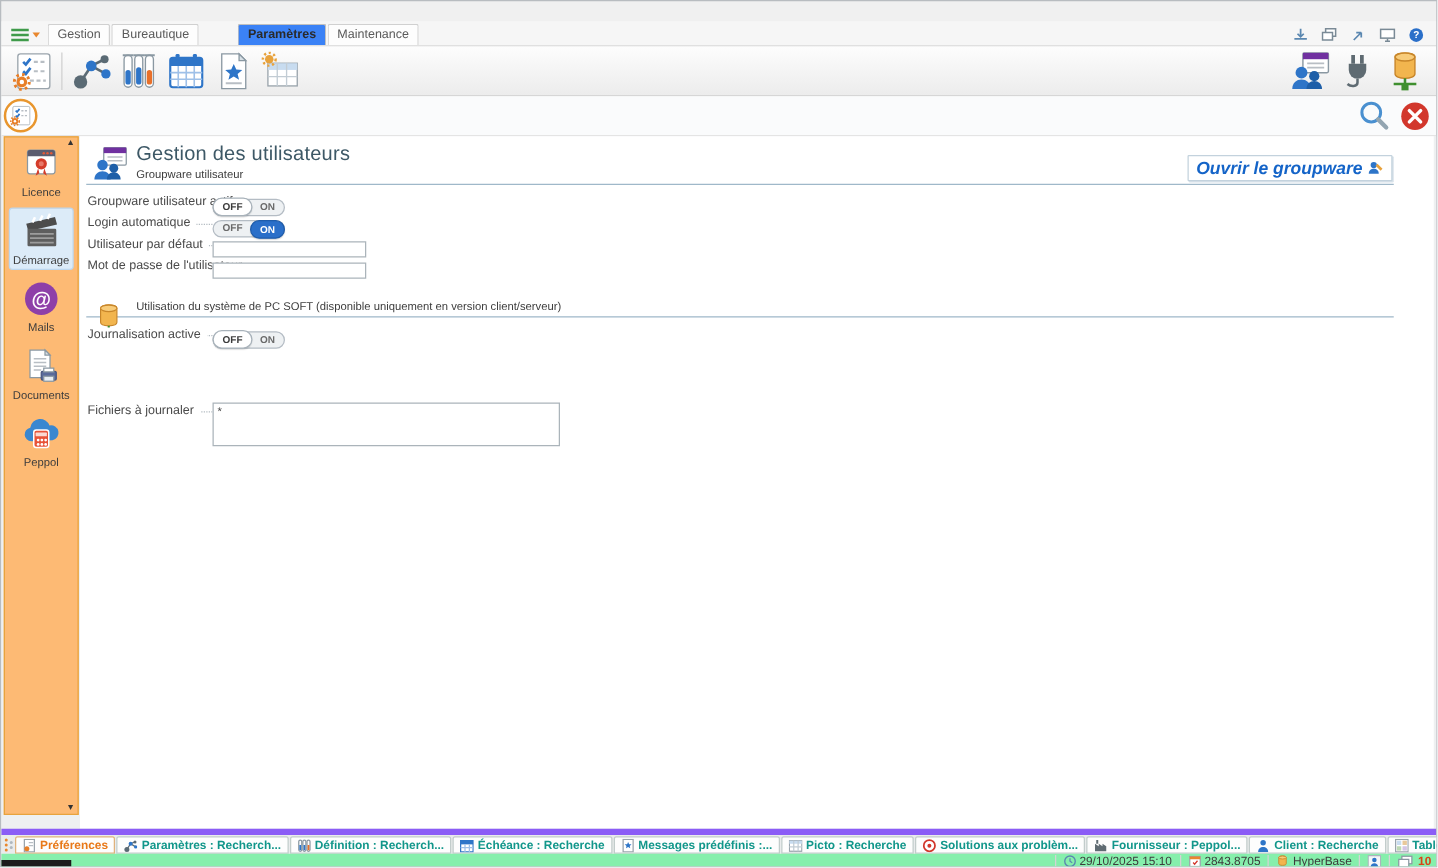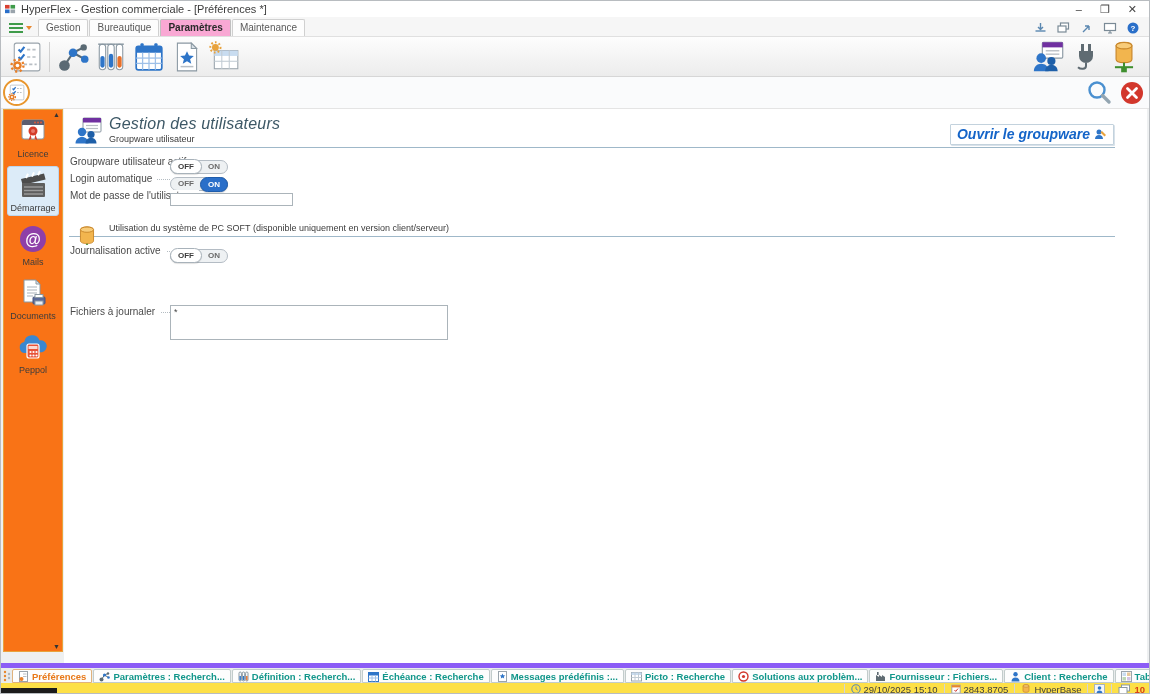--- a/index.html
+++ b/index.html
@@ -14,52 +14,52 @@
   .win-btn { font-size:11px; color:#444; line-height:14px; cursor:default; }
 
   
   .menubar { position:absolute; left:0; top:16px; width:100%; height:19px; background:#f6f6f6; display:flex; align-items:flex-end; }
   .hamburger { display:flex; align-items:center; gap:3px; padding:0 6px 3px 8px; }
   .hamburger .bars { display:flex; flex-direction:column; gap:2px; }
   .hamburger .bars span { display:block; width:14px; height:2px; background:#3f9b4a; }
   .hamburger .caret { width:0; height:0; border-left:3px solid transparent; border-right:3px solid transparent; border-top:4px solid #e8872e; }
   .tabs { display:flex; align-items:flex-end; height:100%; }
   .tab { font-size:10px; color:#5a5a5a; background:#fdfdfd; border:1px solid #d0d0d0; border-bottom:none; padding:2px 7px 3px; margin-right:1px; border-radius:2px 2px 0 0; }
-  .tab.active { background:#f9a8d4; color:#2a2a2a; font-weight:bold; border-color:#c0c0c0; }
+  .tab.active { background:#3b82f6; color:#2a2a2a; font-weight:bold; border-color:#c0c0c0;margin-left:30px; }
   .menu-right { margin-left:auto; display:flex; align-items:center; gap:10px; padding:0 10px 2px 0; }
   .menu-right svg { display:block; }
 
   
   .toolbar { position:absolute; left:0; top:35px; width:100%; height:41px; background:linear-gradient(#fdfdfd,#ececec); border-top:1px solid #e0e0e0; border-bottom:1px solid #d6d6d6; display:flex; align-items:center; padding:0 6px; }
   .tool-btn { width:38px; height:36px; display:flex; align-items:center; justify-content:center; border-radius:3px; }
   .tool-sep { width:1px; height:30px; background:#d0d0d0; margin:0 4px; }
   .toolbar-right { margin-left:auto; display:flex; align-items:center; }
 
   
   .searchrow { position:absolute; left:0; top:76px; width:100%; height:32px; background:#fafbfc; border-bottom:1px solid #e4e4e4; display:flex; align-items:center; }
   .round-icon { width:27px; height:27px; border:2px solid #e8962e; border-radius:50%; background:#fff; margin-left:2px; display:flex; align-items:center; justify-content:center; }
   .search-void { flex:1; height:100%; }
   .search-actions { display:flex; align-items:center; gap:8px; padding-right:5px; }
 
   
   .bodyband { position:absolute; left:0; top:108px; width:1150px; height:554px; background:#eef0f1; }
-  .sidebar { position:absolute; left:2px; top:0; width:60px; height:543px; background:#f97316; border:1px solid #e8a33d; }
+  .sidebar { position:absolute; left:2px; top:0; width:60px; height:543px; background:#fdba74; border:1px solid #e8a33d; }
   .scroll-up { position:absolute; right:2px; top:1px; font-size:7px; color:#333; }
   .scroll-down { position:absolute; right:2px; bottom:1px; font-size:7px; color:#333; }
   .side-item { width:52px; margin:4px auto 0; padding:3px 0 2px; text-align:center; border-radius:3px; border:1px solid transparent; }
   .side-item.selected { background:#dcebf8; border-color:#bcd6ee; }
   .side-item .ic { display:flex; justify-content:center; }
   .side-label { font-size:9px; color:#3c3c3c; margin-top:3px; }
 
   .content { position:absolute; left:63px; top:0; width:1083px; height:554px; background:#fff; padding:4px 0 0 5px; }
 
   
   .sec-head { position:relative; padding-left:40px; margin-top:2px; }
   .sec-icon { position:absolute; left:4px; top:1px; }
-  .sec-title { font-size:16px; font-style:italic; font-weight:normal; color:#3d5866; letter-spacing:.2px; }
+  .sec-title { font-size:16px; font-weight:normal; color:#3d5866; letter-spacing:.2px; }
   .sec-sub { font-size:9px; color:#3c3c3c; margin-top:1px; }
   .sec-rule { border:none; border-top:1px solid #9fb8c9; margin:3px 32px 0 0; }
 
   .open-gw-btn { position:absolute; right:33px; top:9px; display:flex; align-items:center; gap:4px; background:#fff; border:1px solid #c3d2dd; box-shadow:1px 1px 0 #d8e2ea; padding:1px 6px 2px; border-radius:1px; }
   .open-gw-btn span { font-size:14px; font-weight:bold; font-style:italic; color:#1464c8; }
 
   
   .fields { margin:6px 0 0 1px; }
   .frow { position:relative; height:17px; }
   .frow.tall { height:38px;margin-top:44px; }
@@ -79,46 +79,32 @@
 
   
   .taskband { position:absolute; left:0; top:662px; width:100%; height:20px; background:#e9ebec; border-top:5px solid #8b5cf6; display:flex; align-items:flex-end; }
   .task-grip { width:12px; height:13px; margin:0 1px 1px 2px; display:flex; align-items:center; justify-content:center; }
   .task-tab { display:flex; align-items:center; gap:3px; height:14px; background:#fdfdfd; border:1px solid #c2cccb; border-radius:2px 2px 0 0; padding:0 5px; margin:0 1px 0 0; }
   .task-tab .tt { font-size:9.5px; font-weight:bold; color:#11968a; white-space:nowrap; }
   .task-tab.active { border-color:#e0b27c; }
   .task-tab.active .tt { color:#e87818; }
 
   
-  .statusband { position:absolute; left:0; top:682px; width:100%; height:12px; background:#fde047; display:flex; align-items:center; font-size:9.5px; color:#3c3c3c; }
+  .statusband { position:absolute; left:0; top:682px; width:100%; height:12px; background:#86efac; display:flex; align-items:center; font-size:9.5px; color:#3c3c3c; }
   .status-right { margin-left:auto; display:flex; align-items:center; gap:6px; padding-right:4px; }
   .st-item { display:flex; align-items:center; gap:3px; }
   .st-sep { width:1px; height:10px; background:#d4d4d4; }
   .win-count { color:#d84315; font-weight:bold; }
   .dark-strip { position:absolute; left:0; top:687px; width:56px; height:7px; background:#1b1b1b; }
 </style>
 </head>
 <body>
 
 <div id="app">
 
-  <div class="titlebar">
-    <svg class="app-icon" viewBox="0 0 12 12">
-        <rect x="0" y="1" width="5" height="4" fill="#d84030"></rect>
-        <rect x="6" y="1" width="5" height="4" fill="#3f9b4a"></rect>
-        <rect x="0" y="6" width="5" height="4" fill="#2a6fc9"></rect>
-        <rect x="6" y="6" width="5" height="4" fill="#9aa4ac"></rect>
-      </svg>
-    <span class="title-text">HyperFlex - Gestion commerciale - [Préférences *]</span>
-    <div class="win-controls">
-      <span class="win-btn">–</span>
-      <span class="win-btn">❐</span>
-      <span class="win-btn">✕</span>
-    </div>
-  </div>
 
   <div class="menubar">
     <div class="hamburger">
       <span class="bars">
           <span></span>
           <span></span>
           <span></span>
         </span>
       <span class="caret"></span>
     </div>
@@ -423,20 +409,25 @@
           <span class="flabel">Login automatique</span>
           <span class="fctrl">
             <span class="toggle">
               <span class="tseg">OFF</span>
               <span class="tseg sel-blue">ON</span>
             </span>
           </span>
         </div>
         <div class="frow">
           <div class="conn"></div>
+          <span class="flabel">Utilisateur par défaut</span>
+          <span class="fctrl"><input class="tinput" value="" style=""></span>
+        </div>
+        <div class="frow">
+          <div class="conn"></div>
           <span class="flabel">Mot de passe de l'utilisateur</span>
           <span class="fctrl"><input class="tinput" value="" style=""></span>
         </div>
       </div>
 
       <div class="sec-gap"></div>
 
       <div class="sec-head">
         <span class="sec-icon">
           <svg width="28" height="30" viewBox="0 0 30 30">
@@ -548,21 +539,21 @@
           <circle cx="5.5" cy="5.5" r="4.5" fill="#fff" stroke="#d2372c" stroke-width="1.4"></circle>
           <circle cx="5.5" cy="5.5" r="1.6" fill="#d2372c"></circle>
         </svg>
       <span class="tt">Solutions aux problèm...</span>
     </div>
     <div class="task-tab">
       <svg width="11" height="11" viewBox="0 0 11 11">
           <path d="M1 10V4l3 2V4l3 2V4l3 2v4z" fill="#5f6b72"></path>
           <rect x="2" y="1" width="1.6" height="3" fill="#5f6b72"></rect>
         </svg>
-      <span class="tt">Fournisseur : Fichiers...</span>
+      <span class="tt">Fournisseur : Peppol...</span>
     </div>
     <div class="task-tab">
       <svg width="11" height="11" viewBox="0 0 11 11">
           <circle cx="5.5" cy="3.2" r="2.2" fill="#2e75c8"></circle>
           <path d="M1.5 10.5c0-2.6 1.8-4 4-4s4 1.4 4 4z" fill="#2e75c8"></path>
         </svg>
       <span class="tt">Client : Recherche</span>
     </div>
     <div class="task-tab">
       <svg width="11" height="11" viewBox="0 0 11 11">

